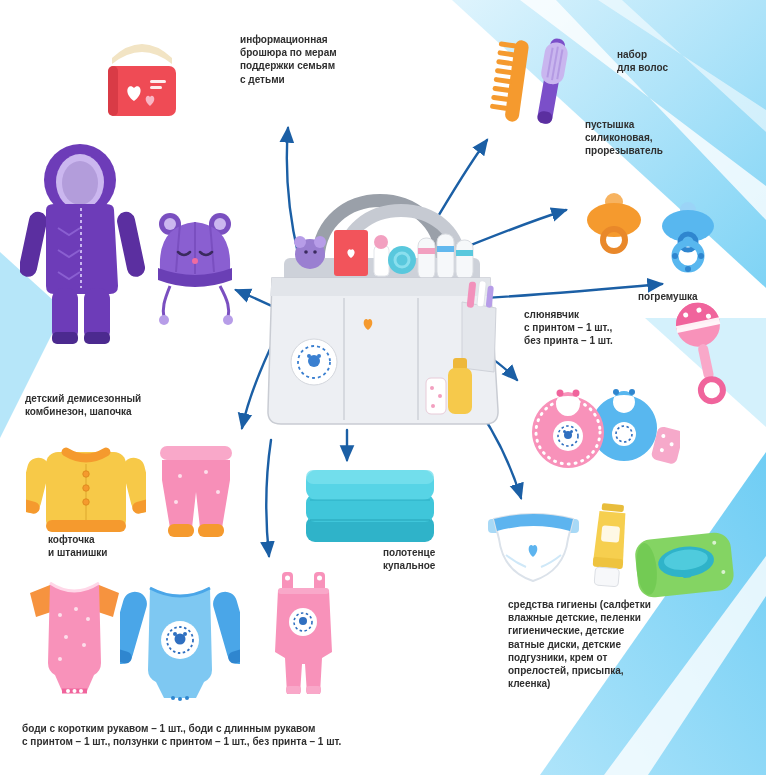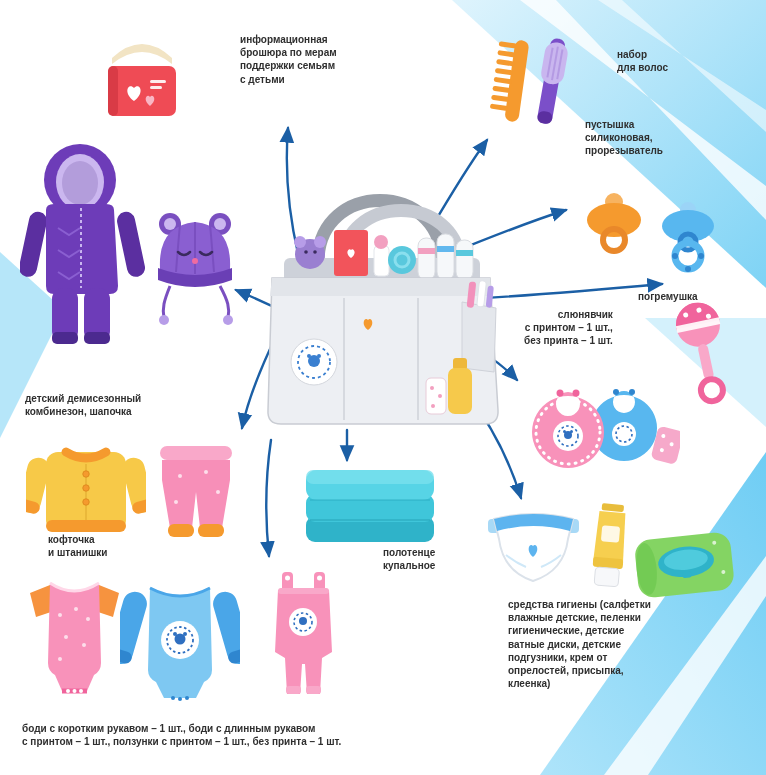--- a/index.html
+++ b/index.html
@@ -399,21 +399,21 @@
   <div class="label" style="left:585px;top:118px;">
     <div>пустышка</div>
     <div>силиконовая,</div>
     <div>прорезыватель</div>
   </div>
 
   <div class="label" style="left:638px;top:290px;">
     <div>погремушка</div>
   </div>
 
-  <div class="label" style="left:524px;top:308px;text-align:right;">
+  <div class="label" style="left:524px;top:308px;">
     <div>слюнявчик</div>
     <div>с принтом – 1 шт.,</div>
     <div>без принта – 1 шт.</div>
   </div>
 
   <div class="label" style="left:25px;top:392px;">
     <div>детский демисезонный</div>
     <div>комбинезон, шапочка</div>
   </div>
 

